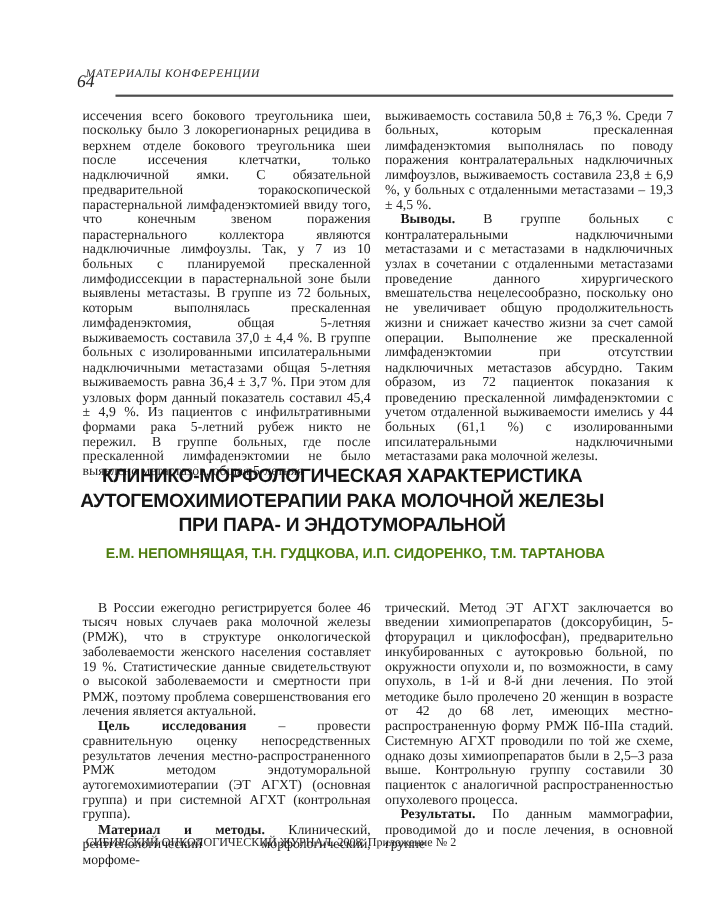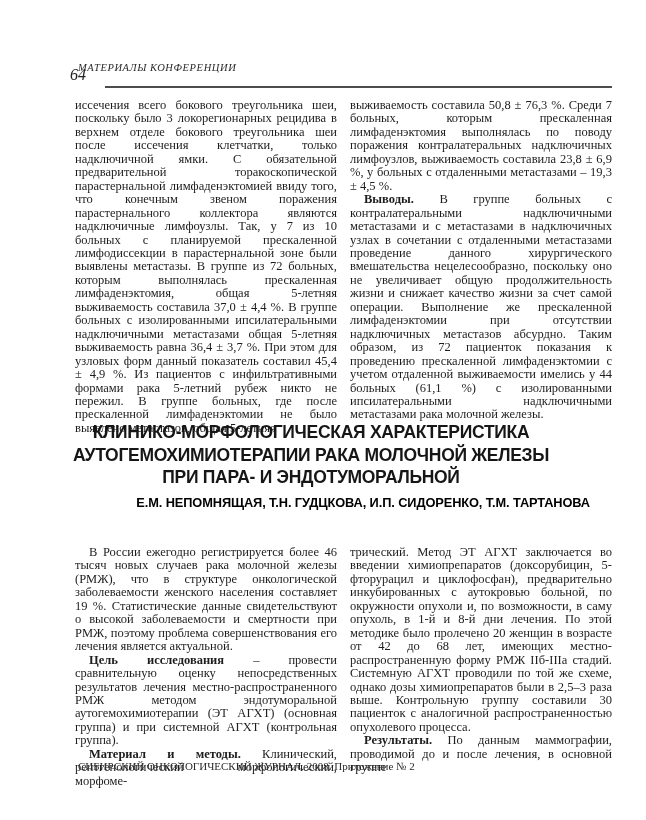--- a/index.html
+++ b/index.html
@@ -24,23 +24,23 @@
   .body-cols{top:546px;}
   p.para{margin:0;text-indent:14px;}
   p.cont{text-indent:0;}
   .lead{font-weight:bold;}
   .title-block{
     position:absolute;top:421px;left:44px;width:534px;text-align:center;
     font-family:"Liberation Sans",sans-serif;font-weight:bold;
     font-size:17.5px;line-height:22.5px;letter-spacing:-.3px;color:#161616;
   }
   .authors{
-    position:absolute;top:495px;left:56px;width:534px;text-align:right;
+    position:absolute;top:495px;left:56px;width:534px;text-align:center;
     font-family:"Liberation Sans",sans-serif;font-weight:bold;
-    font-size:12.8px;letter-spacing:-.1px;color:#000000;
+    font-size:12.8px;letter-spacing:-.1px;color:#4d7c0f;
   }
   .affiliation{
     position:absolute;top:520px;left:56px;width:534px;text-align:center;
     font-style:italic;font-size:12.3px;color:#222;
   }
   .footer{
     position:absolute;top:760px;left:78px;font-size:11px;color:#2a2a2a;
   }
 </style>
 </head>

